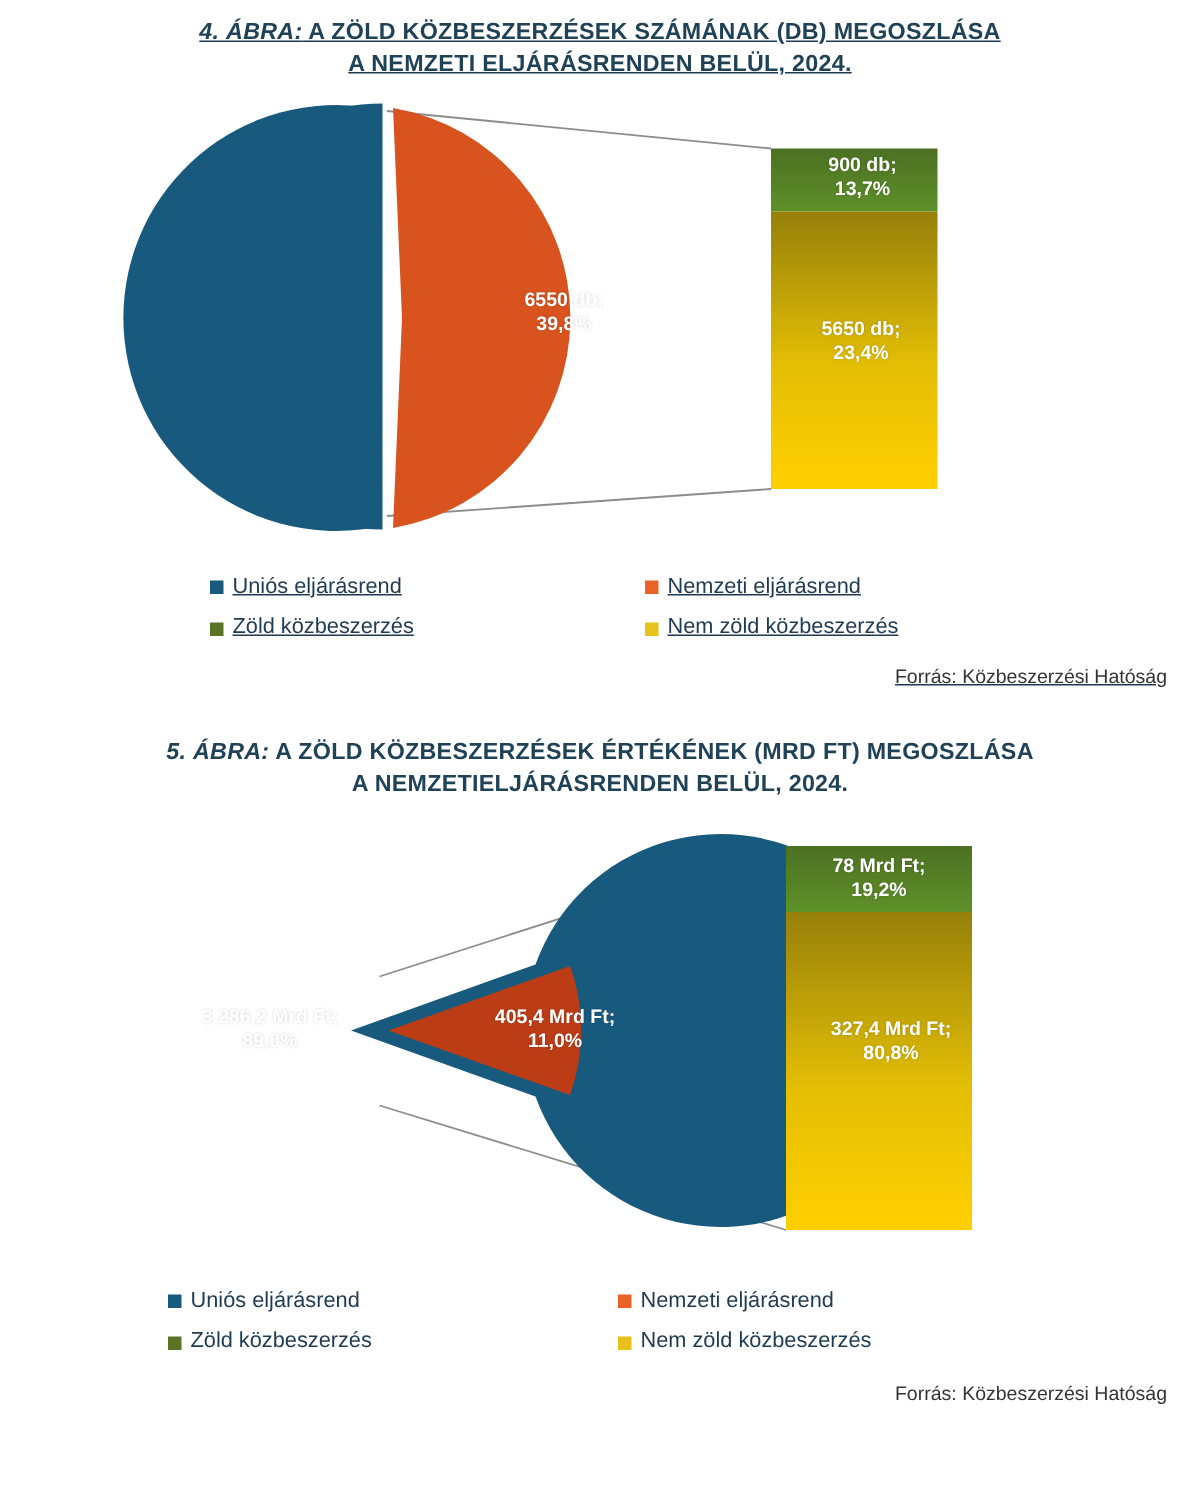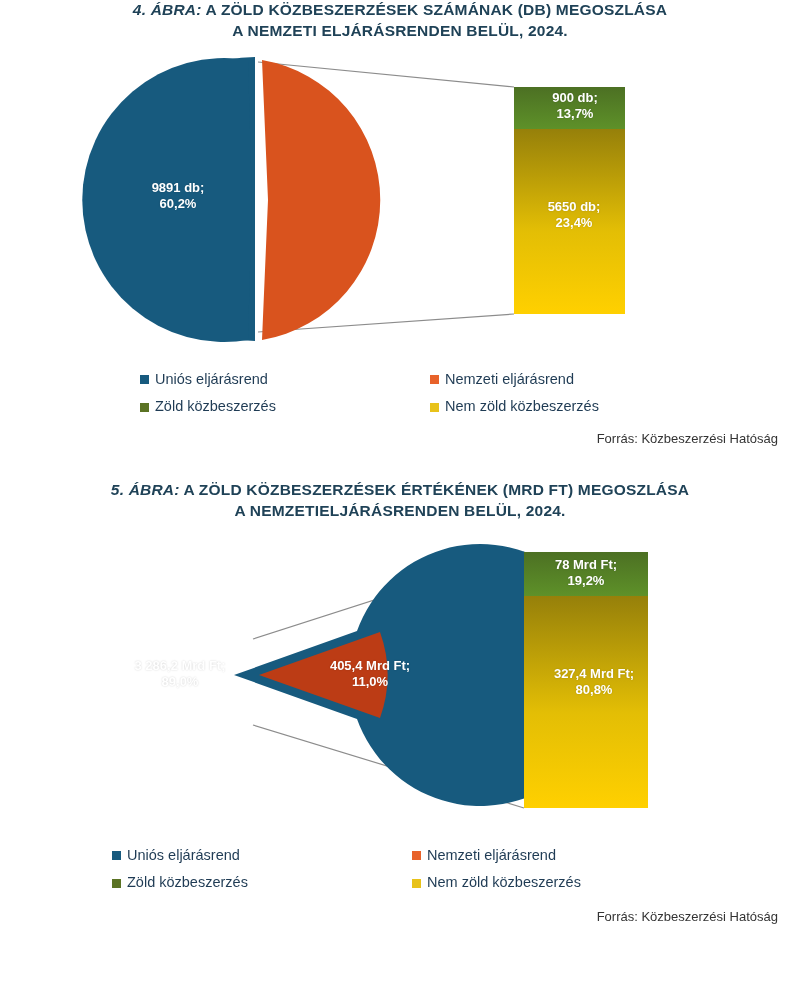--- a/index.html
+++ b/index.html
@@ -77,21 +77,21 @@
   .source {
     text-align: right;
     font-size: 13px;
     color: #333333;
     padding-right: 22px;
   }
 </style>
 </head>
 <body>
 
-<div class="figure" style="padding-top:0;">
+<div class="figure" style="padding-top:12px;text-decoration:underline;">
 
   <div class="fig-title">
     <span class="fig-num">4. ÁBRA:</span><span> A ZÖLD KÖZBESZERZÉSEK SZÁMÁNAK (DB) MEGOSZLÁSA</span><br>
     <span>A NEMZETI ELJÁRÁSRENDEN BELÜL, 2024.</span>
   </div>
 
   <div class="plot" style="height:300px;margin-top:10px;">
     <svg width="800" height="300" viewBox="0 0 800 300">
       <defs>
         <linearGradient id="g4-green" x1="0" y1="0" x2="0" y2="1">
@@ -111,22 +111,22 @@
       <path fill="#175A7E" d="M 255,147 L 255,5 A 142,142 0 1 0 255,289 Z
                M 255,147 L 255,147 Z"></path>
       <path fill="#175A7E" d="M 252,148 L 248,8 A 142,142 0 1 0 248,288 Z"></path>
 
       <path fill="#D9531E" d="M 268,148 L 262,8 A 142,142 0 0 1 262,288 Z"></path>
 
       <rect x="514" y="35" width="111" height="42" fill="url(#g4-green)"></rect>
       <rect x="514" y="77" width="111" height="185" fill="url(#g4-yellow)"></rect>
     </svg>
 
-    <div class="lbl" style="left:118px;top:128px;width:120px;">
-      <span>9891 db;</span><br><span>60,2%</span>
+    <div class="lbl" style="left:316px;top:128px;width:120px;">
+      <span>6550 db;</span><br><span>39,8%</span>
     </div>
     <div class="lbl" style="left:514px;top:38px;width:122px;">
       <span>900 db;</span><br><span>13,7%</span>
     </div>
     <div class="lbl" style="left:514px;top:147px;width:120px;">
       <span>5650 db;</span><br><span>23,4%</span>
     </div>
   </div>
 
   <div class="legend" style="padding:14px 0 0 140px;">

